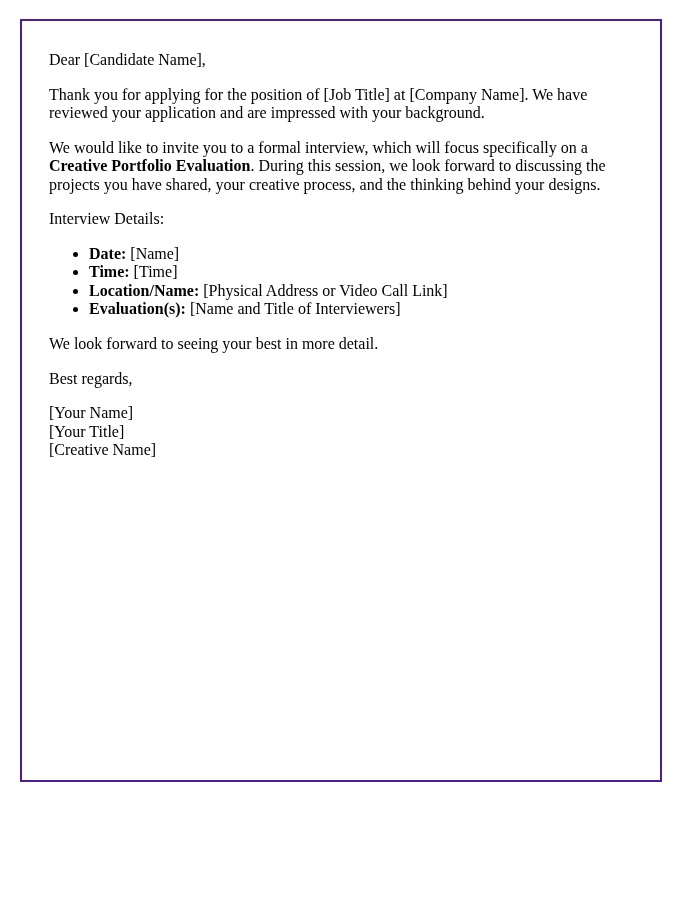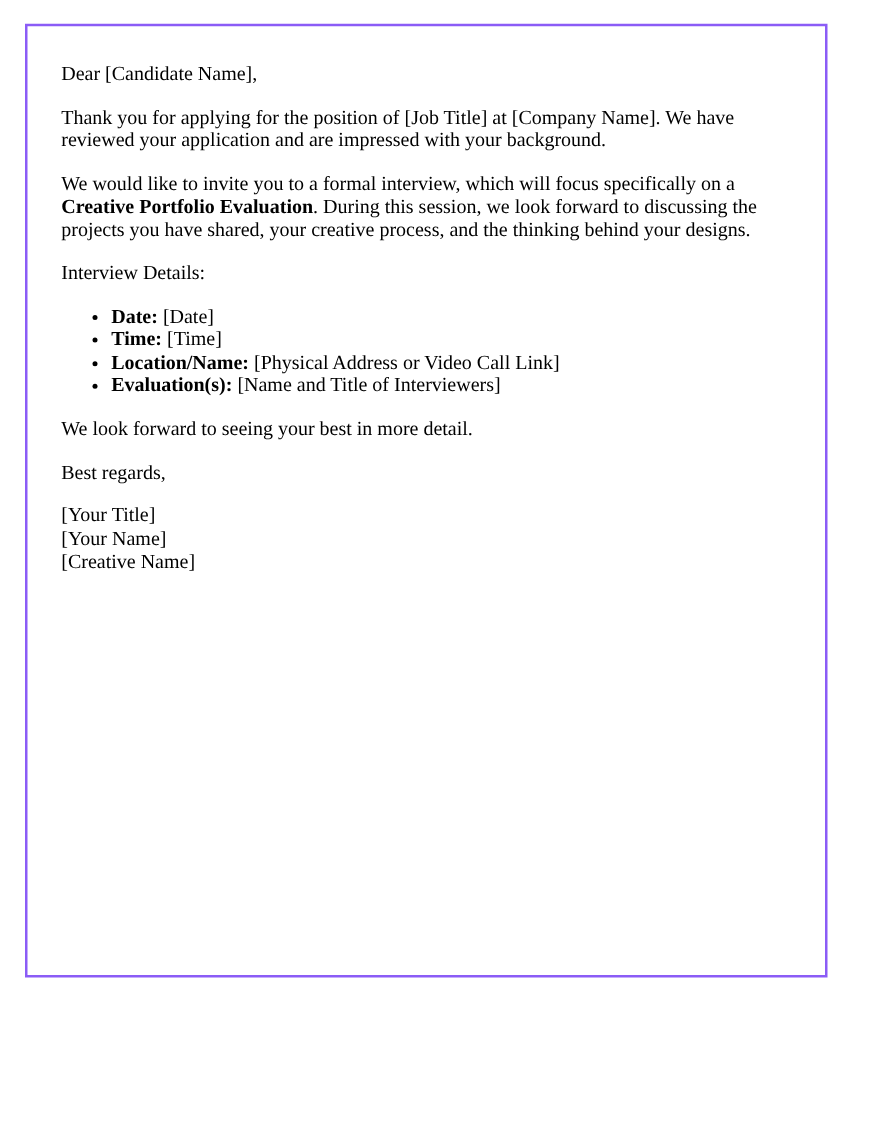--- a/index.html
+++ b/index.html
@@ -17,21 +17,21 @@
     color: #000000;
     -webkit-font-smoothing: antialiased;
   }
   .letter-box {
     position: absolute;
     left: 20px;
     top: 19px;
     width: 642px;
     height: 763px;
     box-sizing: border-box;
-    border: 2px solid #8b5cf6;
+    border: 2px solid #4c1d95;
     background: #ffffff;
     padding: 14px 27px;
   }
   .letter-box p {
     margin: 16px 0;
     line-height: 1.16;
   }
   .letter-box ul {
     margin: 16px 0;
     padding-left: 40px;
@@ -50,31 +50,31 @@
 
   <p>Dear [Candidate Name],</p>
 
   <p>Thank you for applying for the position of [Job Title] at [Company Name]. We have reviewed your application and are impressed with your background.</p>
 
   <p><span>We would like to invite you to a formal interview, which will focus specifically on a </span><strong>Creative Portfolio Evaluation</strong><span>. During this session, we look forward to discussing the projects you have shared, your creative process, and the thinking behind your designs.</span></p>
 
   <p class="bold">Interview Details:</p>
 
   <ul>
-    <li><strong>Date:</strong> <span>[Date]</span></li>
+    <li><strong>Date:</strong> <span>[Name]</span></li>
     <li><strong>Time:</strong> <span>[Time]</span></li>
     <li><strong>Location/Name:</strong> <span>[Physical Address or Video Call Link]</span></li>
     <li><strong>Evaluation(s):</strong> <span>[Name and Title of Interviewers]</span></li>
   </ul>
 
 
 
   <p>We look forward to seeing your best in more detail.</p>
 
   <p>Best regards,</p>
 
   <p>
+    <span class="sig-line">[Your Name]</span>
     <span class="sig-line">[Your Title]</span>
-    <span class="sig-line">[Your Name]</span>
     <span class="sig-line">[Creative Name]</span>
   </p>
 
 </div>
 
 </body></html>

